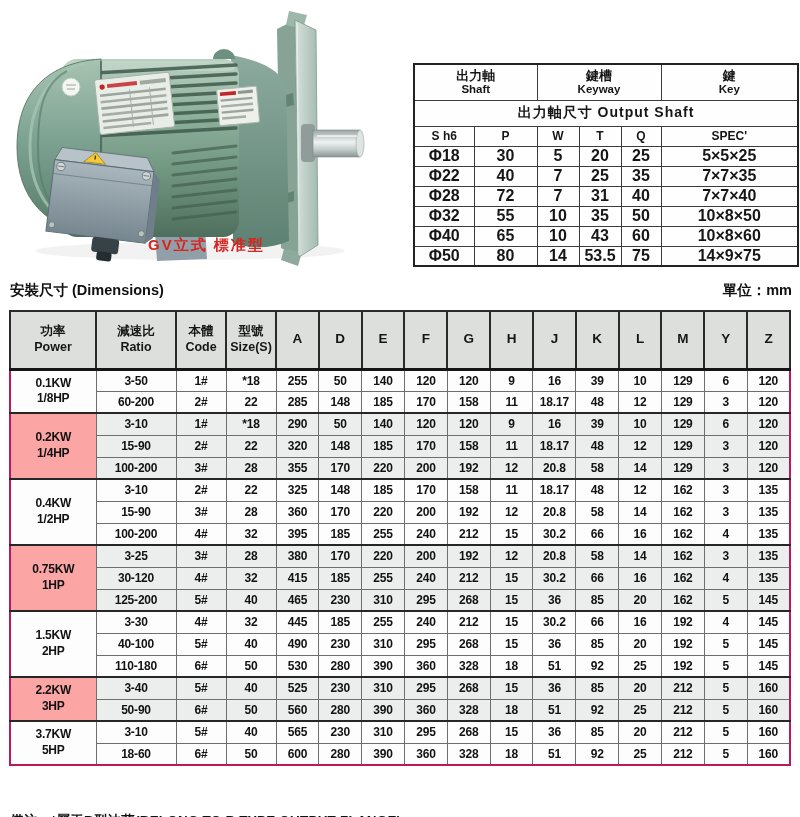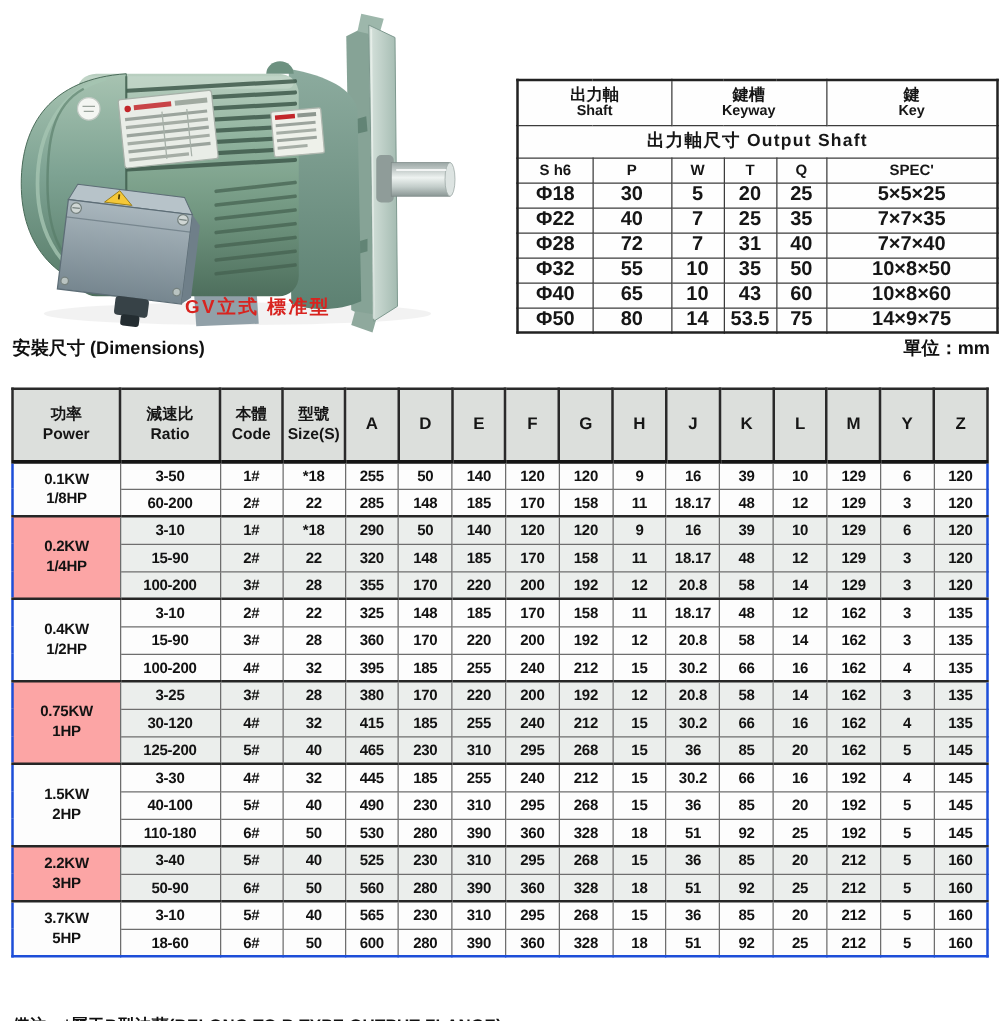--- a/index.html
+++ b/index.html
@@ -18,26 +18,26 @@
   .shaft-table th, .shaft-table td { border:1px solid #3c3c3c; text-align:center;
                  font-weight:bold; color:#161616; padding:0; }
   .shaft-table { border:2px solid #222; }
   .shaft-table .title-cell { font-size:14px; height:26px; letter-spacing:1px; }
   .shaft-table .grp { height:36px; font-size:13px; line-height:1.1; }
   .shaft-table .grp .en { font-size:11.5px; }
   .shaft-table thead tr.colrow th { height:20px; font-size:12px; }
   .shaft-table tbody td { height:20px; font-size:16px; }
 
   
-  .mid-row { position:absolute; left:10px; right:8px; top:269px; display:flex;
+  .mid-row { position:absolute; left:10px; right:8px; top:281px; display:flex;
              justify-content:space-between; font-weight:bold; font-size:14.5px; color:#101010; }
 
   
   .dim-table { position:absolute; left:9px; top:310px; width:782px; border-collapse:collapse;
-               table-layout:fixed; border:2px solid #1d4ed8; background:#fdfdfd; }
+               table-layout:fixed; border:2px solid #be185d; background:#fdfdfd; }
   .dim-table th { background:#dcdfdc; border:2px solid #2a2a2a; border-bottom:3px solid #151515;
                   height:58px; font-size:12.5px; line-height:1.25; font-weight:bold; padding:0; }
   .dim-table th.letter { font-size:13.5px; }
   .dim-table td { border:1px solid #6e6e6e; height:22px; text-align:center; font-size:12px;
                   font-weight:bold; color:#121212; padding:0; letter-spacing:-0.2px; }
   .dim-table tr.gstart td { border-top:2px solid #262626; }
   .dim-table td.power { font-size:12px; line-height:1.3; background:#fdfdfd;margin-top:36px; }
   .dim-table tr.shaded td { background:#ebeeec; }
   .dim-table tr.shaded td.power { background:#fca5a5; }
 

